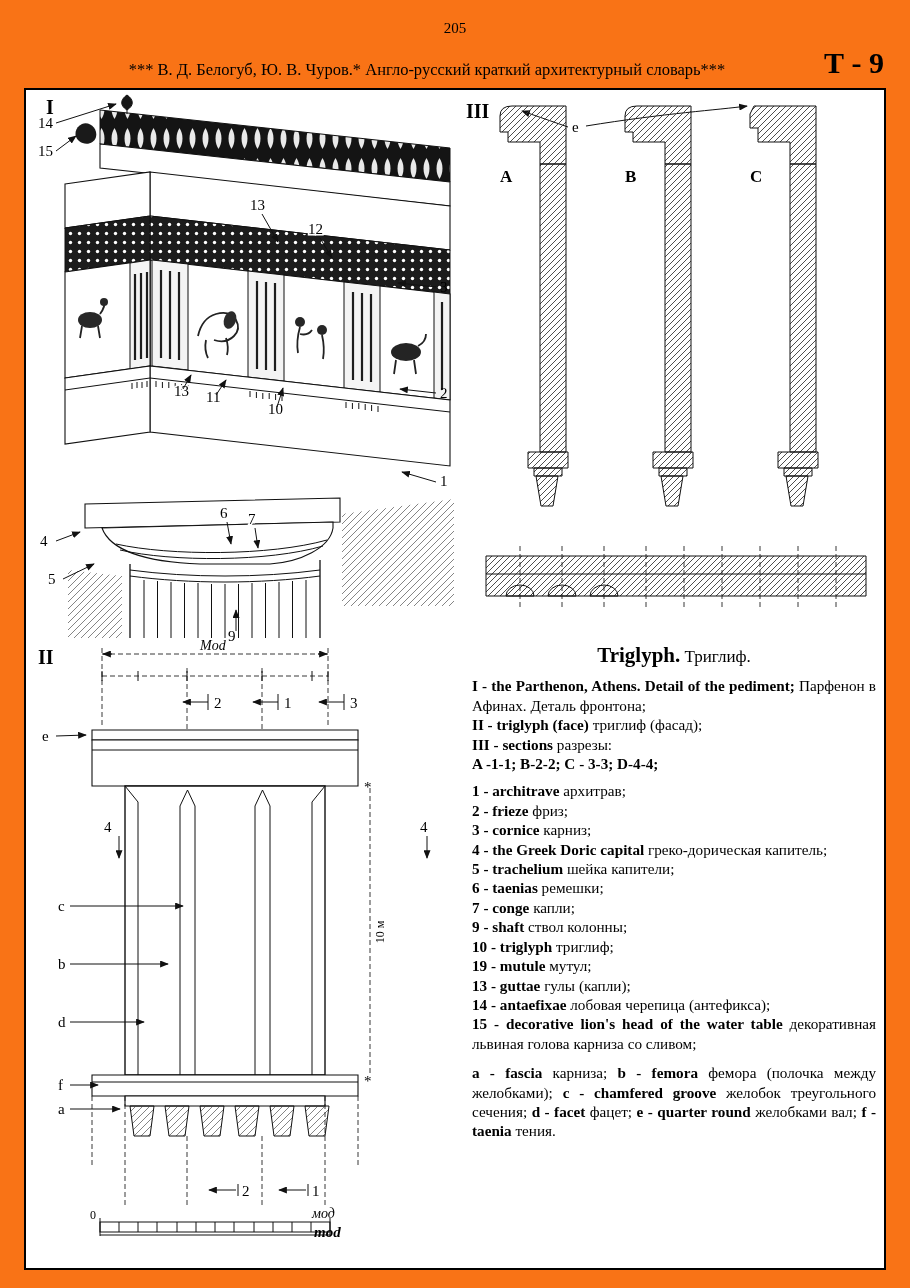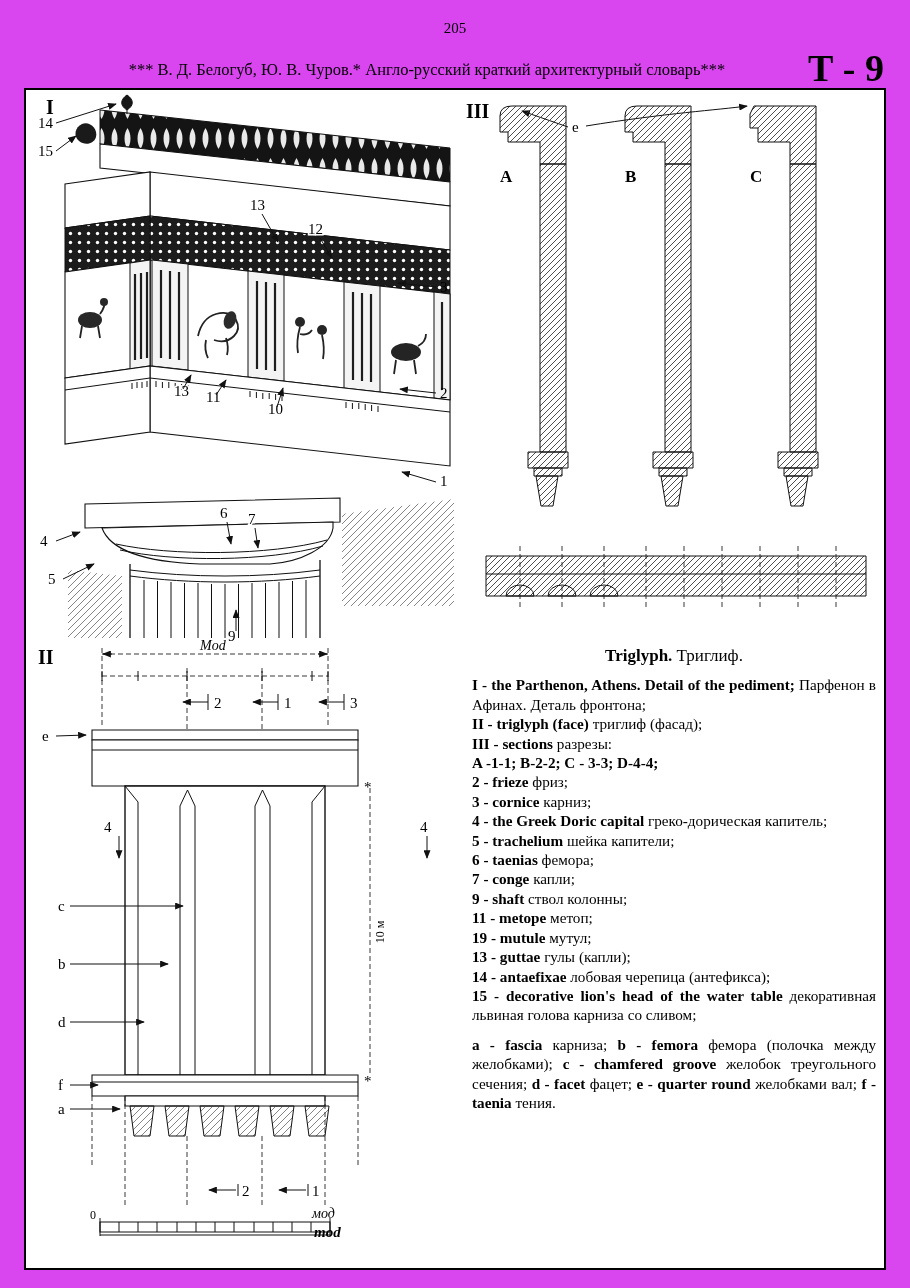--- a/index.html
+++ b/index.html
@@ -1,29 +1,29 @@
 <!DOCTYPE html>
 <html><head>
 <meta charset="utf-8">
 <style>
   html,body{margin:0;padding:0;background:#fff;}
   body{width:910px;height:1288px;font-family:"Liberation Serif",serif;color:#000;position:relative;}
-  .page{position:absolute;inset:0;background:#d946ef;overflow:hidden;}
+  .page{position:absolute;inset:0;background:#f97316;overflow:hidden;}
   .page-number{position:absolute;top:20px;left:0;right:0;text-align:center;font-size:15px;}
   .header-row{position:absolute;top:46px;left:40px;right:26px;height:42px;font-family:Liberation Serif, serif;}
   .header-title{position:absolute;left:0;right:70px;top:14px;text-align:center;font-size:16.5px;}
-  .header-tag{position:absolute;right:0;top:0;font-size:38px;font-weight:bold;}
+  .header-tag{position:absolute;right:0;top:0;font-size:30px;font-weight:bold;}
   .frame{position:absolute;left:24px;top:88px;width:858px;height:1178px;border:2px solid #000;background:#fff;}
   .frame svg{position:absolute;}
   #fig1{left:4px;top:4px;}
   #fig3{left:430px;top:4px;}
   #fig2{left:4px;top:548px;}
   .entry{position:absolute;left:446px;top:556px;width:404px;font-size:15.2px;line-height:19.4px;}
   .entry-title{margin:0 0 10px 0;text-align:center;font-size:17px;}
-  .entry-title b{font-size:17px;}
+  .entry-title b{font-size:21px;}
   .item{margin:0;text-align:justify;}
   .gap{margin-top:8px;}
   .notes{margin-top:10px;}
   svg text{font-family:"Liberation Serif",serif;fill:#000;}
   .figlab{font-size:20px;font-weight:bold;}
   .cl{font-size:15px;}
   .cl-sm{font-size:12px;}
   .script{font-size:14px;font-style:italic;}
   .modb{font-size:15px;font-weight:bold;font-style:italic;}
   .halo{paint-order:stroke;stroke:#fff;stroke-width:3px;}
@@ -313,28 +313,29 @@
       </g>
     </svg>
 
     <div class="entry">
       <p class="entry-title"><b>Triglyph.</b><span> Триглиф.</span></p>
 
       <p class="item"><b>I - the Parthenon, Athens. Detail of the pediment;</b><span> Парфенон в Афинах. Деталь фронтона;</span></p>
       <p class="item"><b>II - triglyph (face)</b><span> триглиф (фасад);</span></p>
       <p class="item"><b>III - sections</b><span> разрезы:</span></p>
       <p class="item"><b>A -1-1; B-2-2; C - 3-3; D-4-4;</b><span></span></p>
+      <p class="item gap"><b>1 - architrave</b><span> архитрав;</span></p>
       <p class="item"><b>2 - frieze</b><span> фриз;</span></p>
       <p class="item"><b>3 - cornice</b><span> карниз;</span></p>
       <p class="item"><b>4 - the Greek Doric capital</b><span> греко-дорическая капитель;</span></p>
       <p class="item"><b>5 - trachelium</b><span> шейка капители;</span></p>
-      <p class="item"><b>6 - taenias</b><span> фемора;</span></p>
+      <p class="item"><b>6 - taenias</b><span> ремешки;</span></p>
       <p class="item"><b>7 - conge</b><span> капли;</span></p>
       <p class="item"><b>9 - shaft</b><span> ствол колонны;</span></p>
-      <p class="item"><b>11 - metope</b><span> метоп;</span></p>
+      <p class="item"><b>10 - triglyph</b><span> триглиф;</span></p>
       <p class="item"><b>19 - mutule</b><span> мутул;</span></p>
       <p class="item"><b>13 - guttae</b><span> гулы (капли);</span></p>
       <p class="item"><b>14 - antaefixae</b><span> лобовая черепица (антефикса);</span></p>
       <p class="item"><b>15 - decorative lion's head of the water table</b><span> декоративная львиная голова карниза со сливом;</span></p>
 
       <p class="item notes"><b>a - fascia</b><span> карниза; </span><b>b - femora</b><span> фемора (полочка между желобками); </span><b>c - chamfered groove</b><span> желобок треугольного сечения; </span><b>d - facet</b><span> фацет; </span><b>e - quarter round</b><span> желобками вал; </span><b>f - taenia</b><span> тения.</span></p>
     </div>
 
   </div>
 </div>

